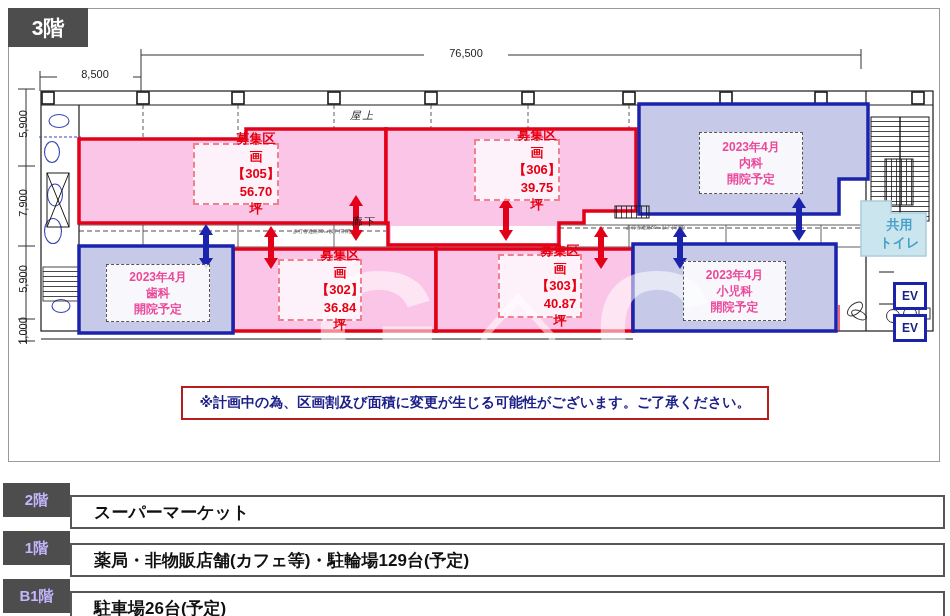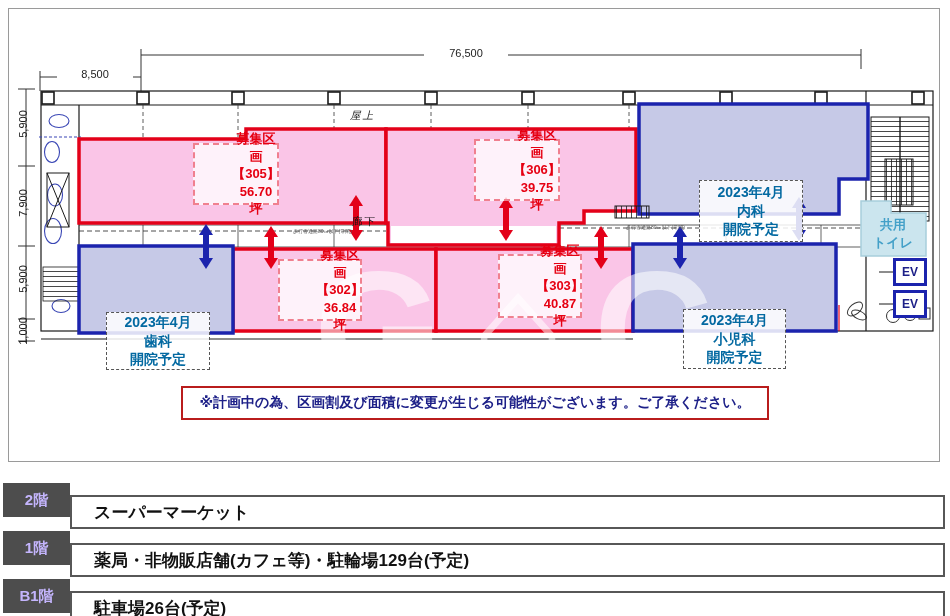--- a/index.html
+++ b/index.html
@@ -26,29 +26,29 @@
   .dim{position:absolute;font-size:11px;color:#222;z-index:2;white-space:nowrap;}
   .dim.h{background:#fff;text-align:center;padding:0 4px;}
   .dim.v{width:60px;text-align:center;transform:rotate(-90deg);background:transparent;}
   .plain-label{position:absolute;font-size:10.5px;color:#111;letter-spacing:2px;z-index:2;white-space:nowrap;}
   .small-note{position:absolute;font-size:5px;color:#555;z-index:2;white-space:nowrap;}
   .unit-label{
     position:absolute;display:flex;flex-direction:column;align-items:center;justify-content:center;
     font-weight:bold;text-align:center;line-height:1.35;z-index:3;box-sizing:border-box;
   }
   .unit-label.pink{border:2px dashed #f0808f;background:rgba(255,255,255,0.78);color:#e60012;font-size:13px;padding-left:40px;}
-  .unit-label.blue{border:1.5px dashed #555;background:rgba(255,255,255,0.85);color:#0369a1;font-size:14px;margin-top:48px;}
+  .unit-label.blue{border:1.5px dashed #555;background:rgba(255,255,255,0.85);color:#ec4899;font-size:12px;}
   .toilet-label{
-    position:absolute;left:852px;top:207px;width:64px;z-index:3;text-align:center;
+    position:absolute;left:852px;top:207px;width:77px;z-index:3;text-align:center;
     color:#44a0c8;font-weight:bold;font-size:13px;line-height:1.35;
   }
   .ev-box{
     position:absolute;width:28px;height:22px;border:3px solid #1b23ad;background:#fff;
     color:#1d2088;font-weight:bold;font-size:12px;display:flex;align-items:center;justify-content:center;
-    z-index:3;box-sizing:content-box;
+    z-index:3;box-sizing:content-box;margin-top:24px;
   }
   .note-box{
     position:absolute;left:172px;top:377px;width:584px;height:30px;
     border:2px solid #b91c1c;background:#fff;z-index:4;
     display:flex;align-items:center;justify-content:center;
     font-size:14px;font-weight:bold;color:#1d2088;white-space:nowrap;
   }
   .floor-row{position:absolute;left:3px;width:942px;height:34px;}
   .floor-row .tag{
     position:absolute;left:0;top:0;width:67px;height:100%;background:#4d4d4d;
@@ -60,20 +60,21 @@
     border:2px solid #575757;background:#fff;box-sizing:border-box;
     display:flex;align-items:center;padding-left:22px;
     font-weight:bold;font-size:17px;color:#111;white-space:nowrap;
   }
 </style>
 </head>
 <body>
 
 <div class="plan-section">
 
+  <div class="floor-tag">3階</div>
 
   <svg class="plan" width="932" height="454" viewBox="0 0 932 454">
     <defs>
       <pattern id="hrows" width="6" height="5" patternUnits="userSpaceOnUse">
         <path d="M0,2.5 H6" stroke="#1a1a1a" stroke-width="0.8"></path>
       </pattern>
       <pattern id="vrows" width="5" height="6" patternUnits="userSpaceOnUse">
         <path d="M2.5,0 V6" stroke="#1a1a1a" stroke-width="0.8"></path>
       </pattern>
     </defs>

